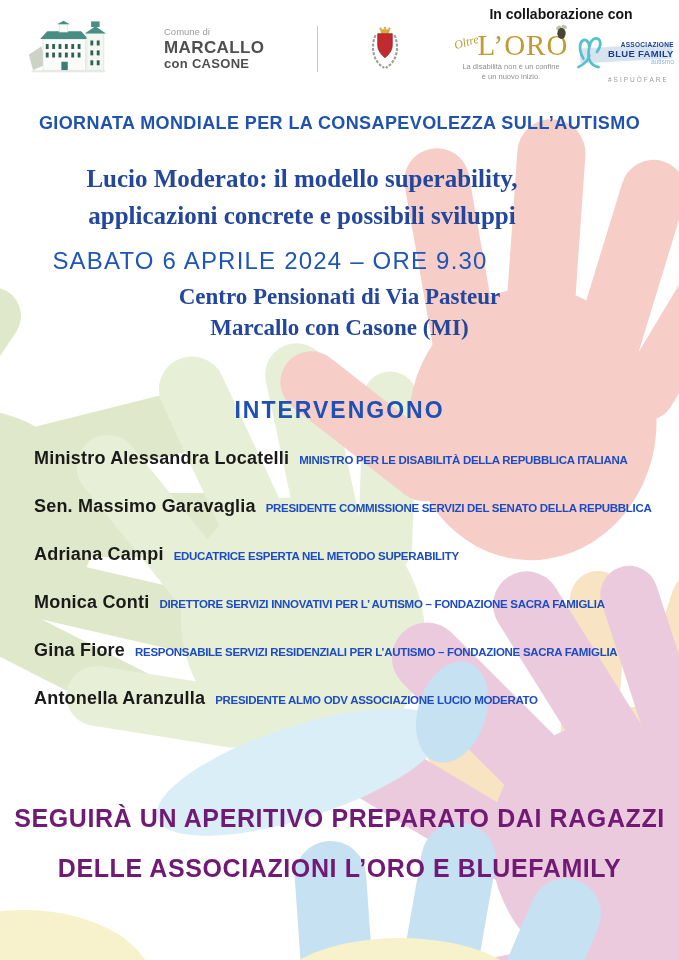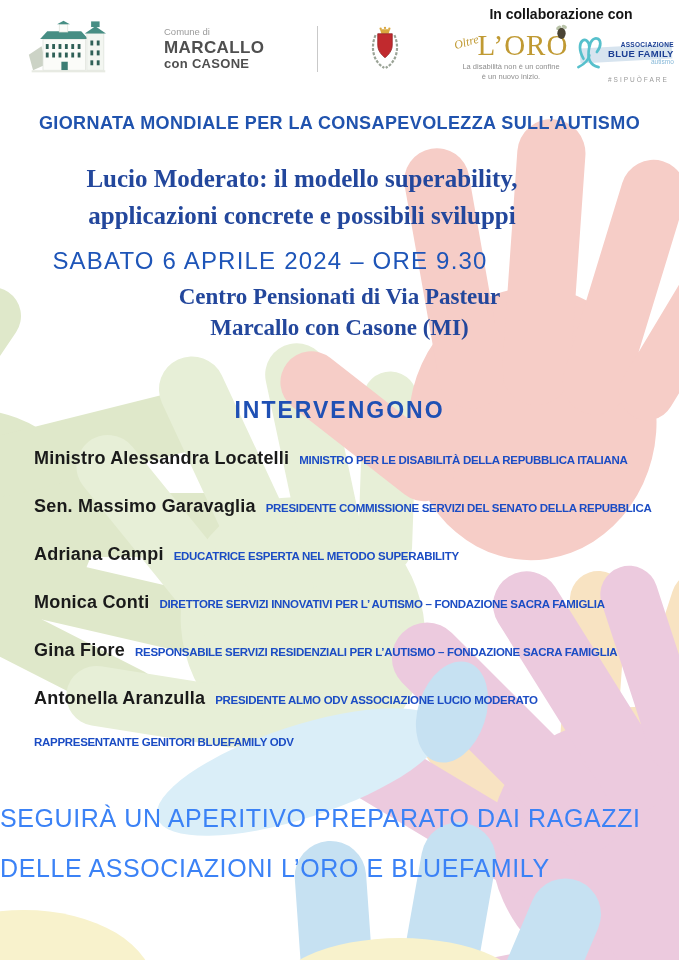--- a/index.html
+++ b/index.html
@@ -49,22 +49,22 @@
            font-family:"Liberation Serif", serif; font-size:23px; font-weight:700;
            color:#23479c; line-height:31px; }
   .intervengono { position:absolute; top:397px; left:0; width:679px; text-align:center;
                   font-size:23px; font-weight:800; color:#1f50b4; letter-spacing:2px; }
 
   .speakers { position:absolute; top:448px; left:34px; right:4px; list-style:none; margin:0; padding:0; }
   .speaker-row { display:flex; align-items:baseline; gap:10px; margin-bottom:27px; white-space:nowrap; }
   .speaker-name { font-size:18px; font-weight:700; color:#1a1a1a; letter-spacing:.2px; }
   .speaker-role { font-size:11.5px; font-weight:700; color:#1b4cc4; letter-spacing:-0.3px; }
 
-  .closing { position:absolute; top:793px; left:0; width:679px; 
-             font-size:25px; font-weight:400; color:#3b82f6; letter-spacing:.6px; line-height:50px; }
+  .closing { position:absolute; top:793px; left:0; width:679px; text-align:center;
+             font-size:25px; font-weight:700; color:#701a75; letter-spacing:.6px; line-height:50px; }
 </style>
 </head>
 <body>
 
 <div class="poster">
 
   <svg class="bg" width="679" height="960" viewBox="0 0 679 960" xmlns="http://www.w3.org/2000/svg" xmlns:xlink="http://www.w3.org/1999/xlink">
     <defs>
       <g id="hand">
         <ellipse cx="100" cy="205" rx="80" ry="88"></ellipse>
@@ -203,21 +203,20 @@
     </li>
     <li class="speaker-row">
       <span class="speaker-name">Gina Fiore</span>
       <span class="speaker-role">RESPONSABILE SERVIZI RESIDENZIALI PER L’AUTISMO – FONDAZIONE SACRA FAMIGLIA</span>
     </li>
     <li class="speaker-row">
       <span class="speaker-name">Antonella Aranzulla</span>
       <span class="speaker-role">PRESIDENTE ALMO ODV ASSOCIAZIONE LUCIO MODERATO</span>
     </li>
     <li class="speaker-row">
-      <span class="speaker-role">RAPPRESENTANTE GENITORI BLUEFAMILY ODV</span>
     </li>
   </ul>
 
   <div class="closing">
     <div>SEGUIRÀ UN APERITIVO PREPARATO DAI RAGAZZI</div>
     <div>DELLE ASSOCIAZIONI L’ORO E BLUEFAMILY</div>
   </div>
 
 </div>
 

